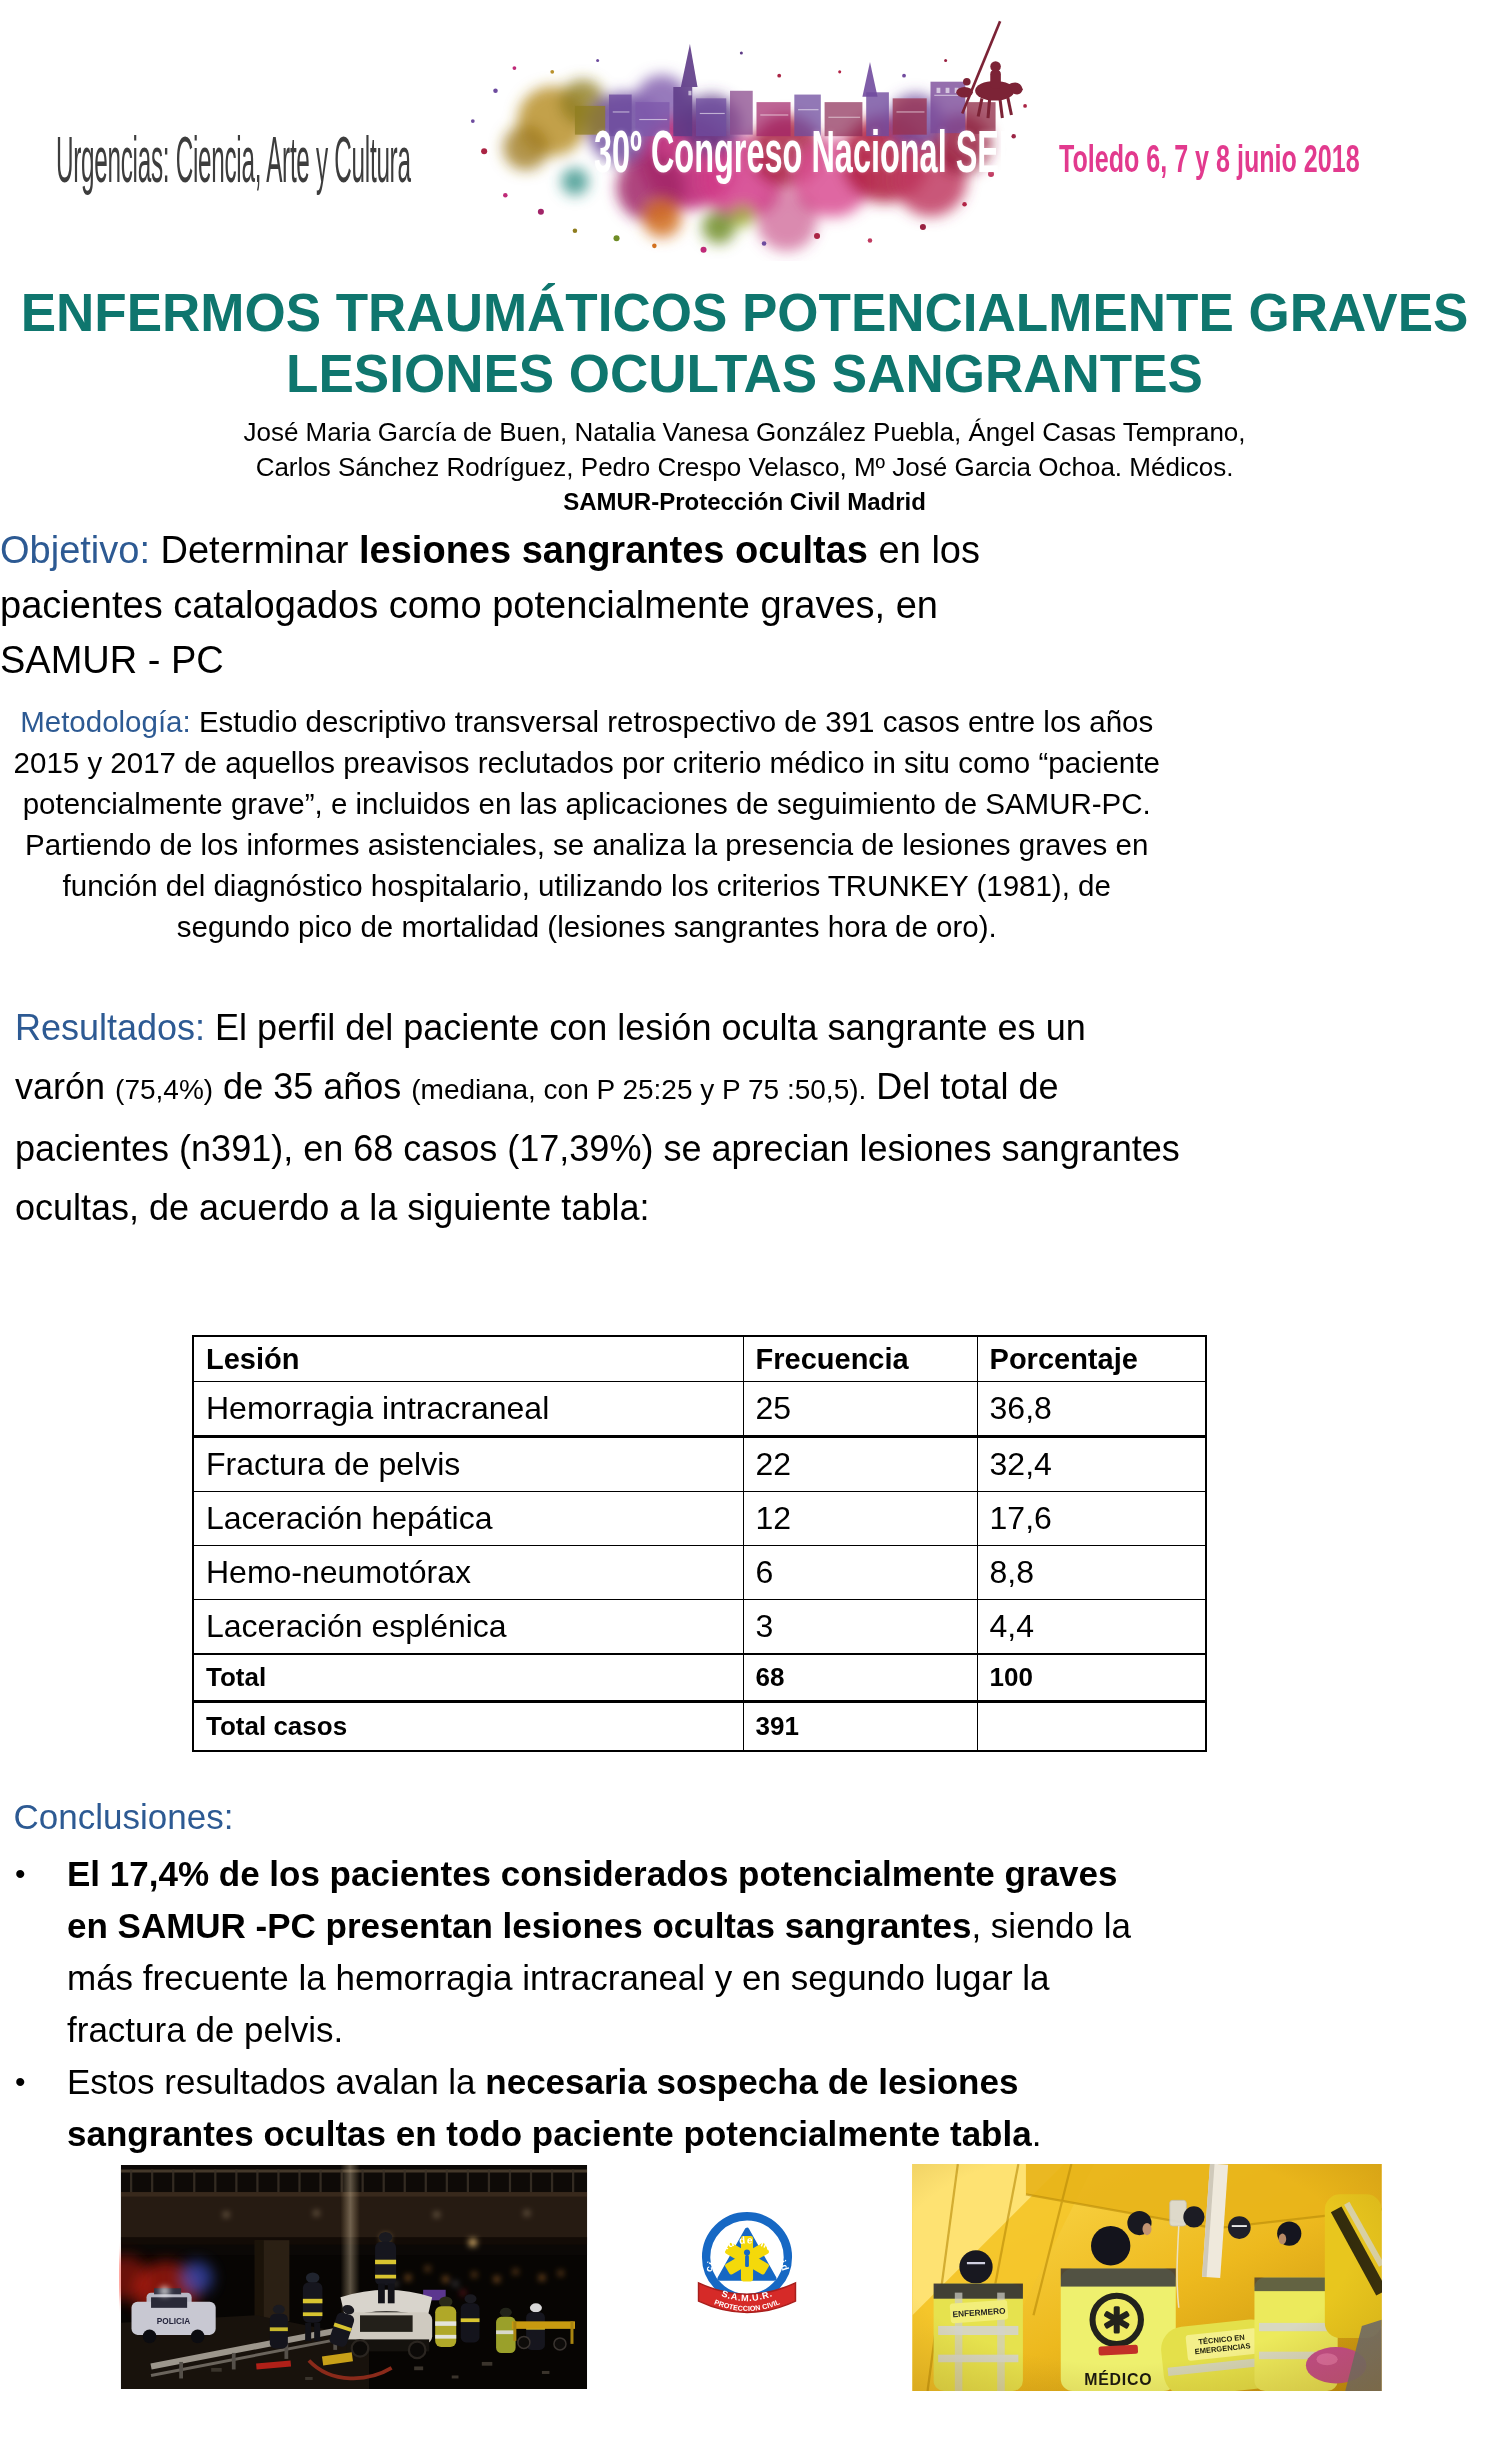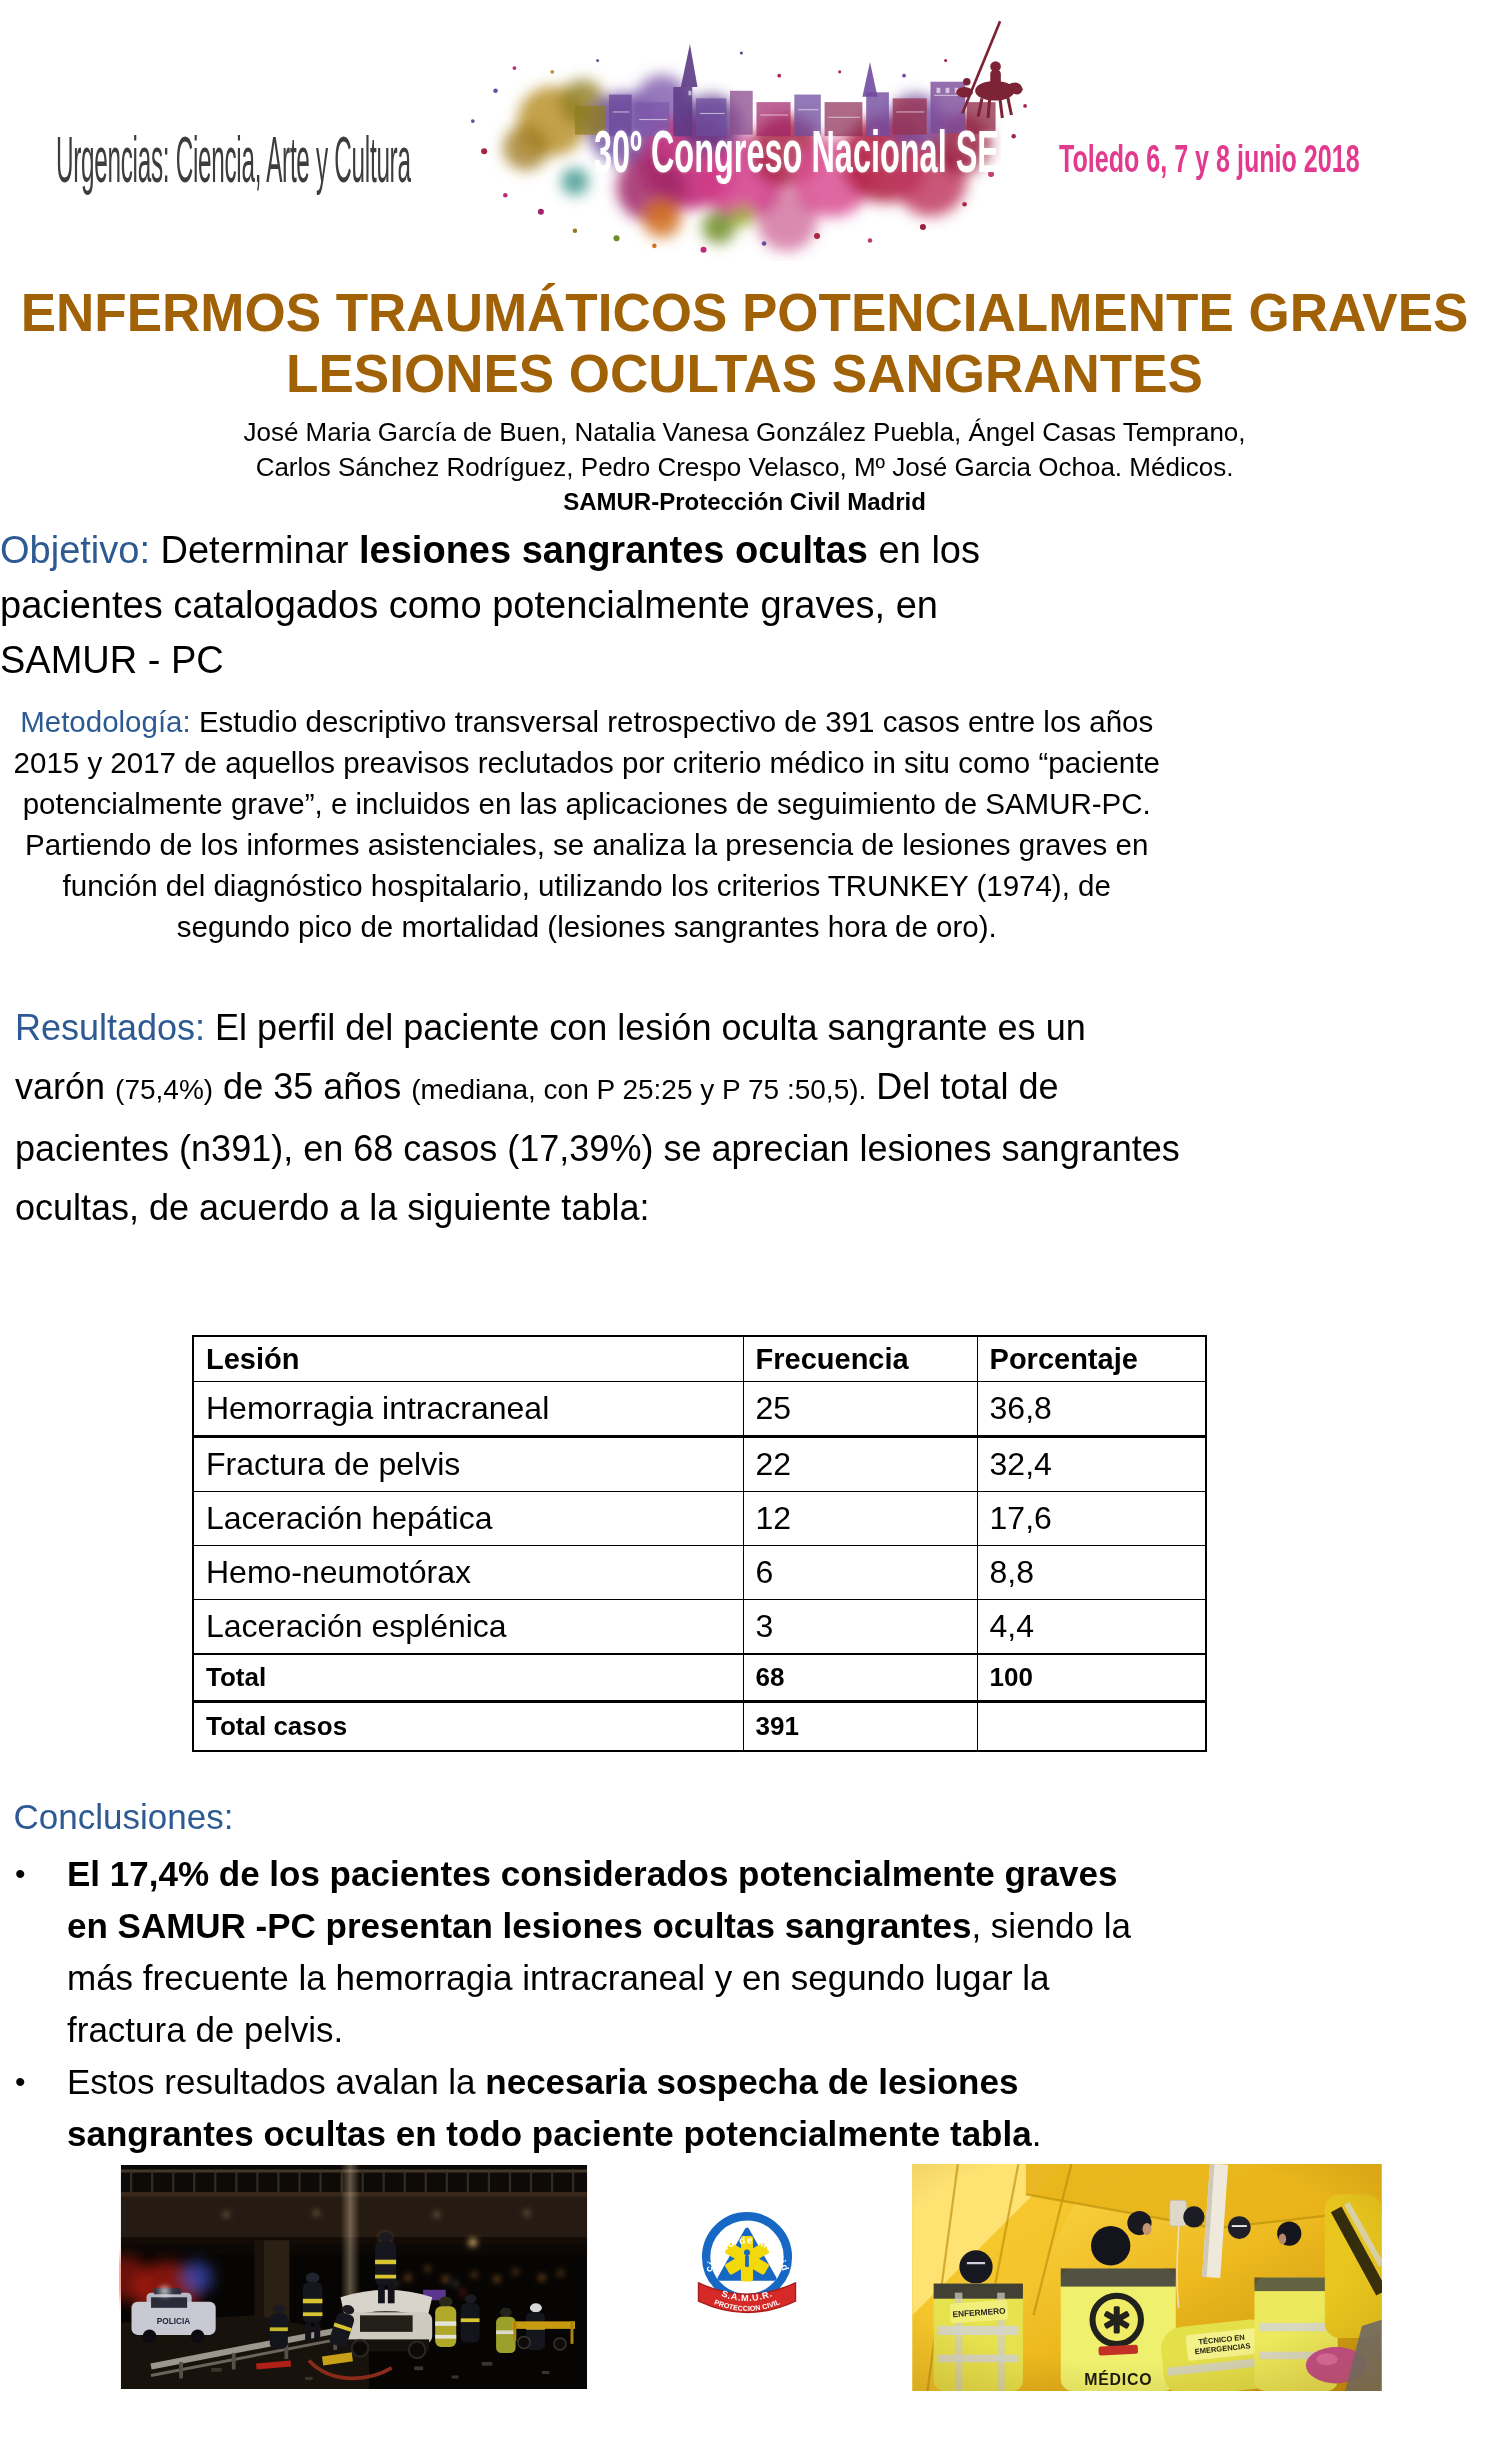--- a/index.html
+++ b/index.html
@@ -13,21 +13,21 @@
   .hdr-left{left:56px;top:123px;font-size:64px;font-weight:400;color:#3d3d3d;
             transform:scaleX(0.38);transform-origin:left center;white-space:nowrap;letter-spacing:-0.8px;}
   .splash{left:461px;top:0;width:591px;height:261px;}
   .congress{left:461px;top:118px;width:591px;text-align:center;font-size:59px;font-weight:bold;color:#ffffff;
             transform:scaleX(0.55);transform-origin:center;white-space:nowrap;
             text-shadow:0 0 6px rgba(255,255,255,0.25);}
   .hdr-date{left:1059px;top:138px;font-size:38px;font-weight:bold;color:#e23a8e;
             transform:scaleX(0.66);transform-origin:left center;white-space:nowrap;}
   
   .title{left:0;top:282px;width:1489px;text-align:center;font-size:53px;font-weight:bold;
-         color:#a16207;line-height:61px;}
+         color:#0f766e;line-height:61px;}
   .authors{left:0;top:415px;width:1489px;text-align:center;font-size:26px;line-height:35px;}
   .affil{font-size:24px;font-weight:bold;line-height:33px;}
   
   .objetivo{left:0;top:523px;width:1489px;font-size:38px;line-height:55px;}
   .metodologia{left:13.6px;top:701px;font-size:29.5px;line-height:41px;text-align:center;}
   .resultados{left:15px;top:998px;font-size:36px;line-height:59px;}
   .small{font-size:28px;}
   
   .lesion-table{left:192px;top:1335px;width:1015px;border-collapse:collapse;table-layout:fixed;
                 border:2.3px solid #000;}
@@ -187,21 +187,21 @@
     <div class="line">SAMUR - PC</div>
   </div>
 
   <div class="abs metodologia">
     <div class="line">
       <span class="hblue">Metodología:</span><span> Estudio descriptivo transversal retrospectivo de 391 casos entre los años</span>
     </div>
     <div class="line">2015 y 2017 de aquellos preavisos reclutados por criterio médico in situ como “paciente</div>
     <div class="line">potencialmente grave”, e incluidos en las aplicaciones de seguimiento de SAMUR-PC.</div>
     <div class="line">Partiendo de los informes asistenciales, se analiza la presencia de lesiones graves en</div>
-    <div class="line">función del diagnóstico hospitalario, utilizando los criterios TRUNKEY (1974), de</div>
+    <div class="line">función del diagnóstico hospitalario, utilizando los criterios TRUNKEY (1981), de</div>
     <div class="line">segundo pico de mortalidad (lesiones sangrantes hora de oro).</div>
   </div>
 
   <div class="abs resultados">
     <div class="line">
       <span class="hblue">Resultados:</span><span> El perfil del paciente con lesión oculta sangrante es un</span>
     </div>
     <div class="line">
       <span>varón </span><span class="small">(75,4%)</span><span> de 35 años </span><span class="small">(mediana, con P 25:25 y P 75 :50,5).</span><span> Del total de</span>
     </div>

